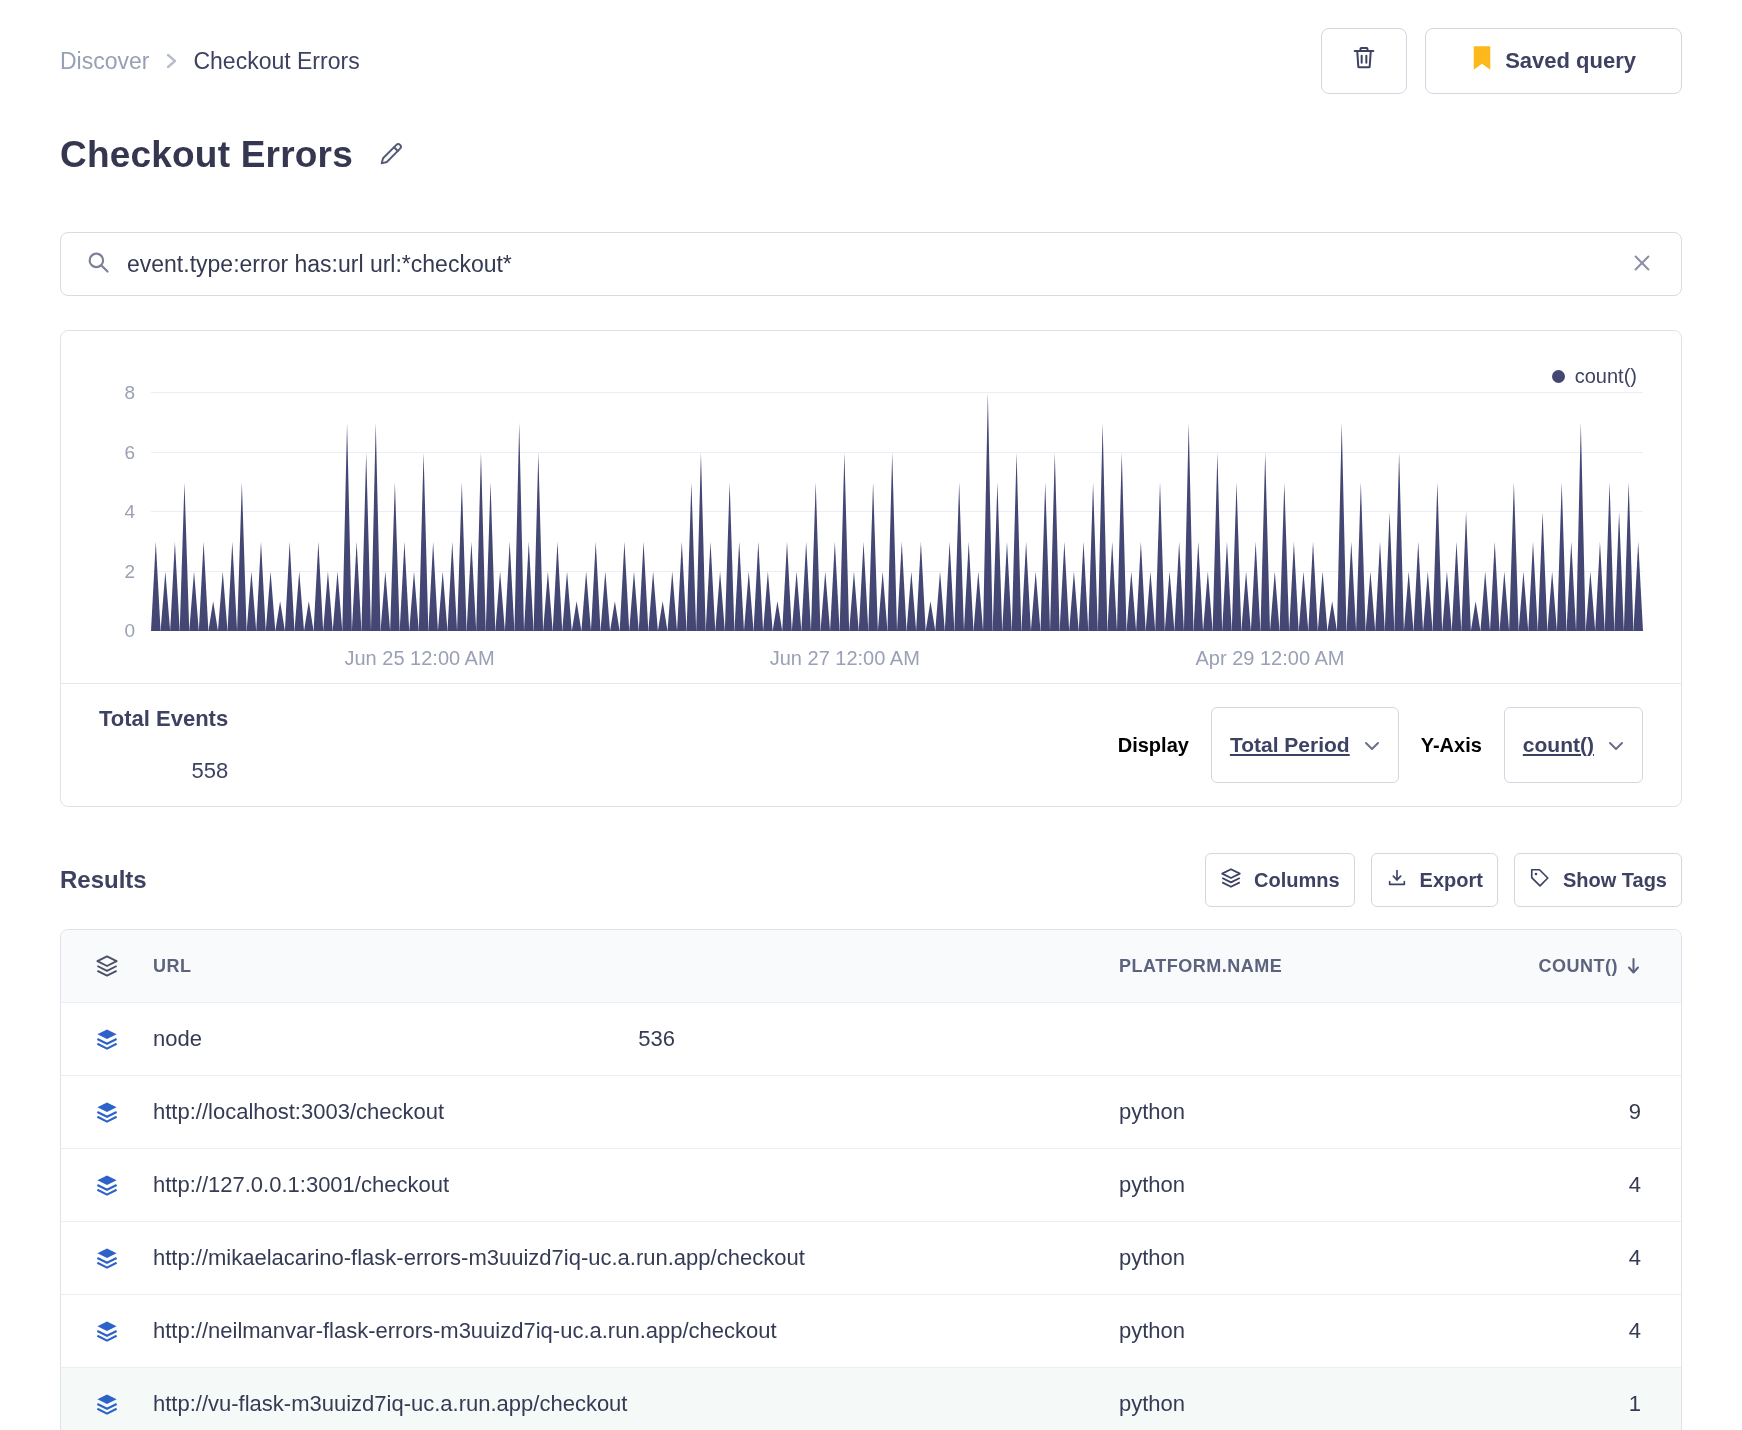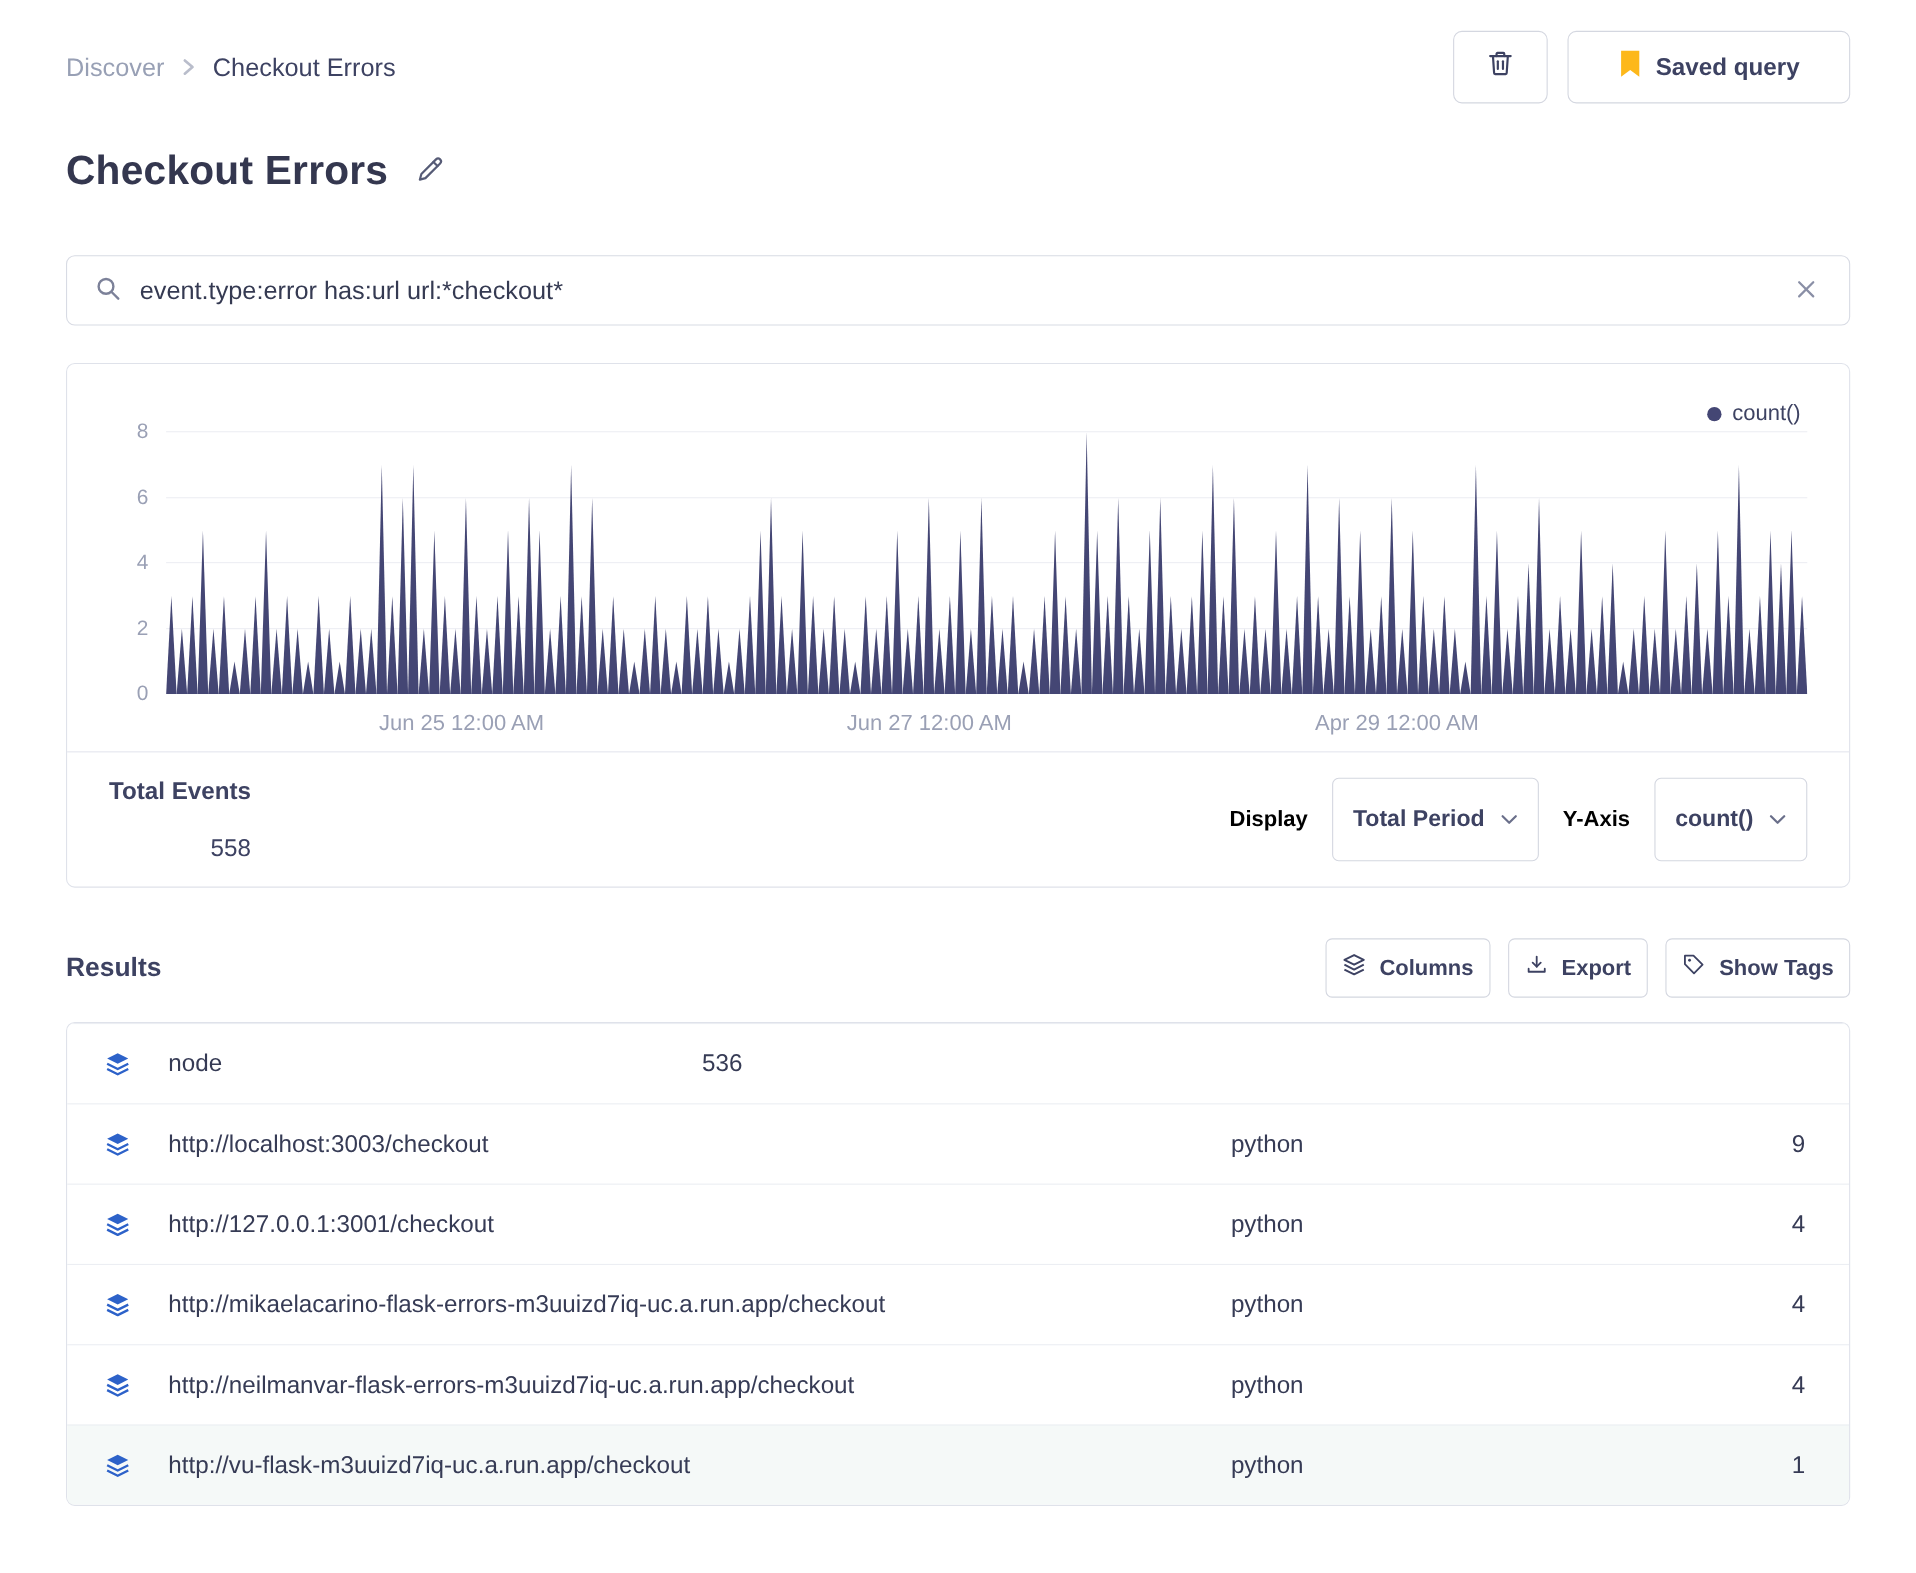--- a/index.html
+++ b/index.html
@@ -77,21 +77,21 @@
     justify-content: space-between; align-items: center;
   }
   .total-events { display: flex; align-items: flex-end; gap: 26px; font-size: 22px; flex-direction: column; }
   .total-events .lbl { font-weight: 700; color: #3d4262; }
   .total-events .val { color: #3d4262; }
   .footer-controls { display: flex; align-items: center; gap: 22px; }
   .ctl-label { font-size: 20px; font-weight: 700; color: #000000; }
   .dropdown {
     display: inline-flex; align-items: center; gap: 14px; border: 1px solid #d4d7e0;
     border-radius: 6px; background: #fff; padding: 25px 18px; font-size: 21px;
-    font-weight: 700; color: #3d4262; cursor: pointer; font-family: inherit;
+    font-weight: 700; color: #3d4262; cursor: pointer; font-family: inherit; text-decoration: underline;
   }
 
   
   .results-header { margin-top: 46px; display: flex; justify-content: space-between; align-items: center; }
   .results-title { font-size: 24px; font-weight: 700; color: #3d4262; }
   .results-buttons { display: flex; gap: 16px; }
   .btn-small { height: 54px; padding: 0 14px; font-size: 20px; border-radius: 6px; }
 
   .table-panel { margin-top: 22px; border: 1px solid #dfe2ea; border-radius: 8px; overflow: hidden; background: #fff; }
   .t-row { display: flex; align-items: center; height: 73px; border-top: 1px solid #eceef3; font-size: 22px; color: #363b55; }
@@ -414,20 +414,40 @@
               <path d="M3 11.5V3h8.5l9 9-8.5 8.5z"></path>
               <circle cx="7.6" cy="7.6" r="1.4" fill="#3d4262" stroke="none"></circle>
             </svg>
         </span>
         <span>Show Tags</span>
       </button>
     </div>
   </div>
 
   <div class="table-panel">
+    <div class="t-row t-head">
+      <div class="cell-icon">
+        <svg width="24" height="24" viewBox="0 0 20 20" fill="none" stroke="#4b5068" stroke-width="1.6" stroke-linejoin="round">
+            <path d="M10 2l8 4-8 4-8-4z"></path>
+            <path d="M2 10l8 4 8-4"></path>
+            <path d="M2 14l8 4 8-4"></path>
+          </svg>
+      </div>
+      <div class="cell-url">URL</div>
+      <div class="cell-platform">PLATFORM.NAME</div>
+      <div class="cell-count">
+        <span>COUNT()</span>
+        <span class="sort-arrow">
+          <svg width="15" height="18" viewBox="0 0 14 18" fill="none" stroke="#5d627d" stroke-width="2" stroke-linecap="round" stroke-linejoin="round">
+              <path d="M7 2v13"></path>
+              <path d="M2.5 10.5L7 15.5l4.5-5"></path>
+            </svg>
+        </span>
+      </div>
+    </div>
     <div>
   <div class="t-row">
     <div class="cell-icon">
       <svg width="24" height="24" viewBox="0 0 20 20">
               <path d="M10 2l8 4-8 4-8-4z" fill="#2d62c9"></path>
               <path d="M2 10l8 4 8-4" fill="none" stroke="#2d62c9" stroke-width="1.8" stroke-linejoin="round"></path>
               <path d="M2 14l8 4 8-4" fill="none" stroke="#2d62c9" stroke-width="1.8" stroke-linejoin="round"></path>
             </svg>
     </div>
     <div class="cell-platform">node</div>

